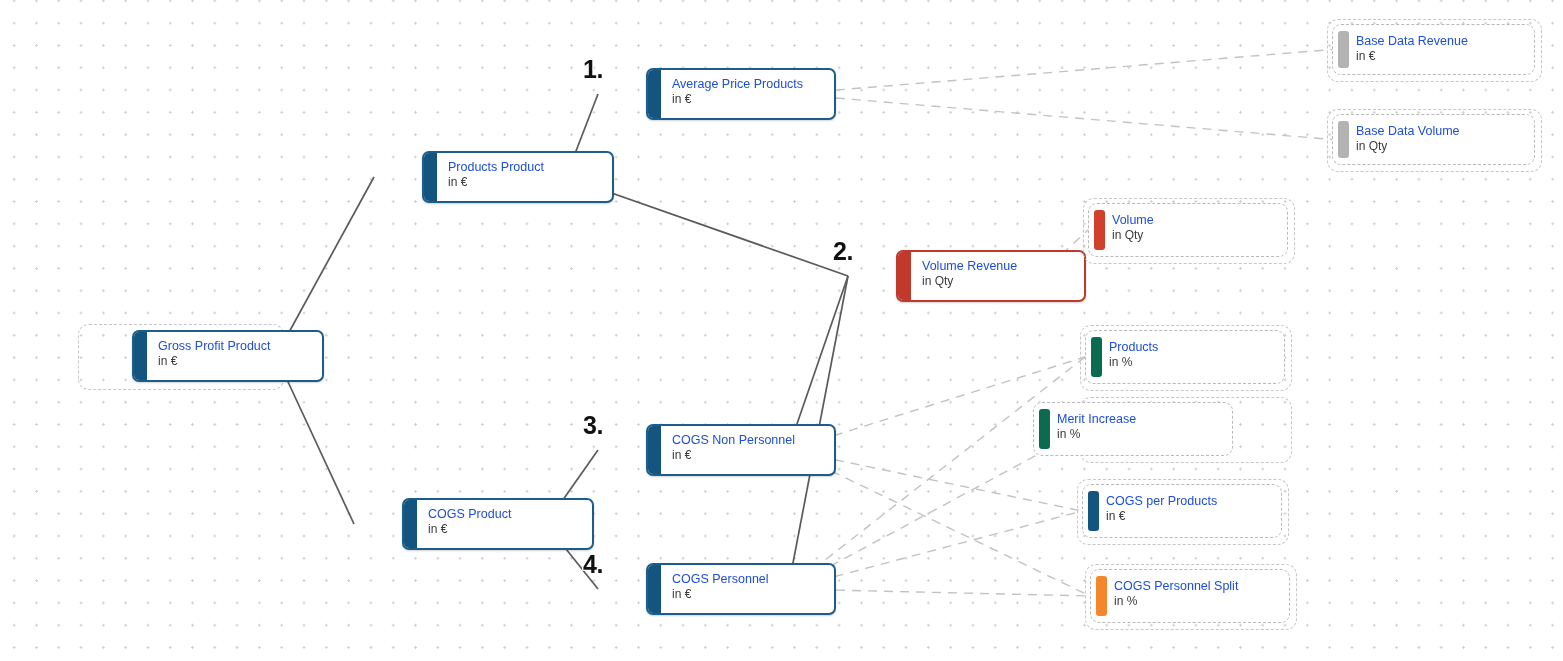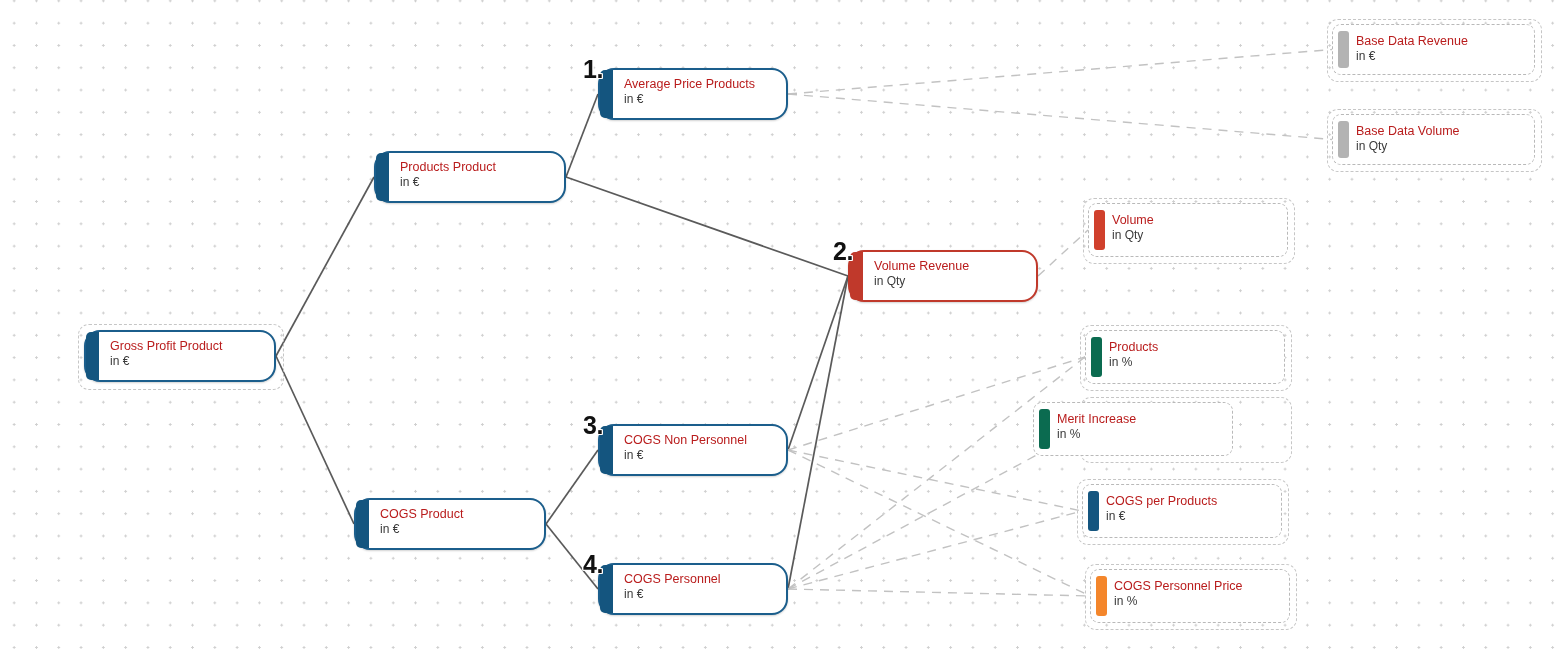--- a/index.html
+++ b/index.html
@@ -36,22 +36,23 @@
   
   .node {
     position: absolute;
     box-sizing: border-box;
     background: #ffffff;
   }
 
   
   .node.main {
     border: 2px solid #1b5e8c;
-    border-radius: 16px;
+    border-radius: 7px;
     box-shadow: 0 1px 2px rgba(0,0,0,0.18);
+    margin-left: 48px;
   }
   .node.main.red {
     border-color: #c0392b;
   }
 
   
   .node.main .bar {
     position: absolute;
     left: 0;
     top: 0;
@@ -92,21 +93,21 @@
     border-radius: 11px;
     pointer-events: none;
   }
 
   
   .node .title {
     position: absolute;
     left: 24px;
     top: 7px;
     font-size: 12.5px;
-    color: #b91c1c;
+    color: #1d4ed8;
     line-height: 15px;
     white-space: nowrap;
   }
   .node.leaf .title {
     left: 23px;
     top: 9px;
   }
   .node .unit {
     position: absolute;
     left: 24px;
@@ -234,17 +235,17 @@
       </div>
       <div class="halo" style="left: 1077px; top: 479px; width: 210px; height: 64px;"></div>
       <div class="node leaf" style="left: 1082px; top: 484px; width: 200px; height: 54px;">
         <div class="bar blue"></div>
         <div class="title">COGS per Products</div>
         <div class="unit">in €</div>
       </div>
       <div class="halo" style="left: 1085px; top: 564px; width: 210px; height: 64px;"></div>
       <div class="node leaf" style="left: 1090px; top: 569px; width: 200px; height: 54px;">
         <div class="bar orange"></div>
-        <div class="title">COGS Personnel Price</div>
+        <div class="title">COGS Personnel Split</div>
         <div class="unit">in %</div>
       </div>
     </div>
 </div>
 
 </body></html>

